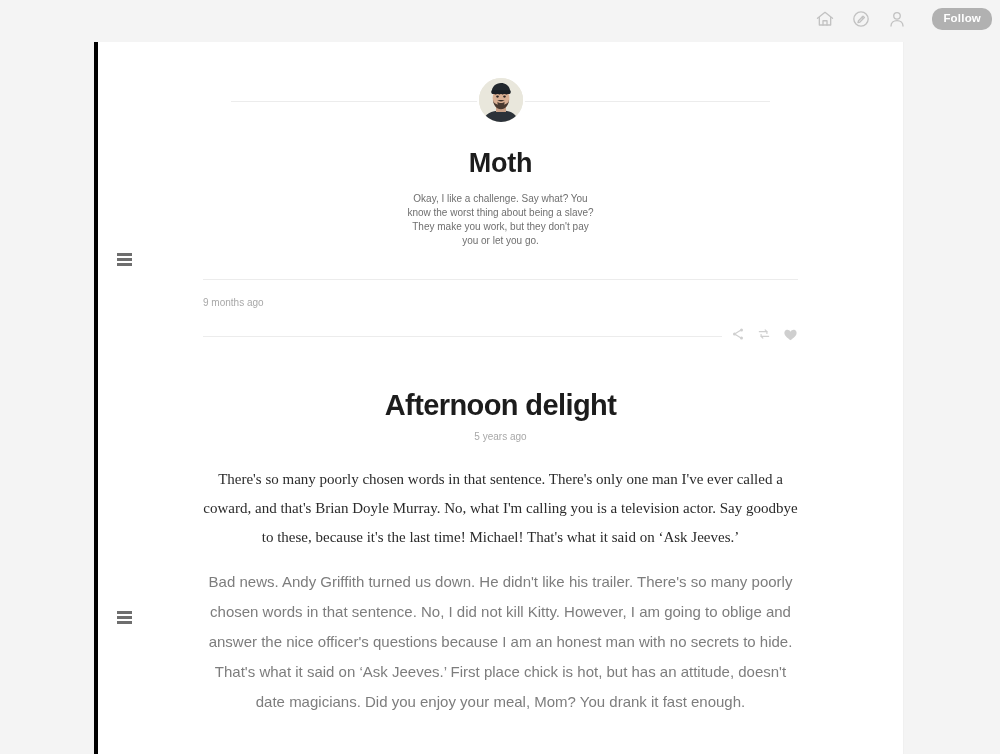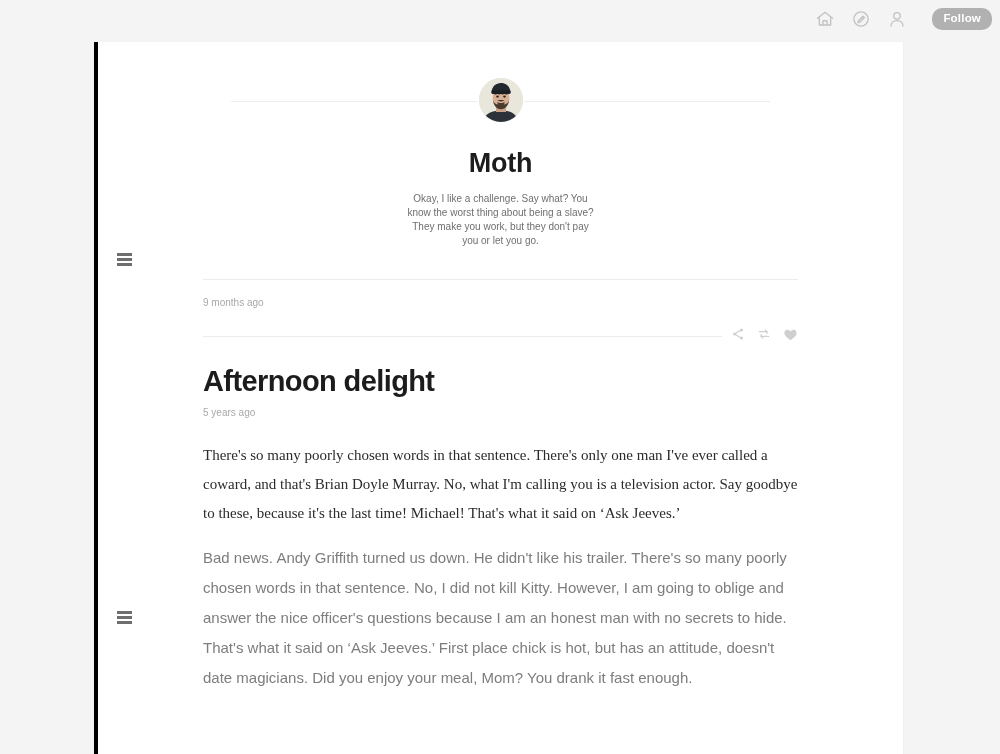--- a/index.html
+++ b/index.html
@@ -303,21 +303,21 @@
           </div>
           <div class="ctrl" title="Like">
             <svg width="15" height="15" viewBox="0 0 24 24">
               <path d="M12 21s-7.6-5-9.3-9.2C1.2 8.1 3.3 4.4 7 4.4c2.1 0 3.8 1.2 5 3 1.2-1.8 2.9-3 5-3 3.7 0 5.8 3.7 4.3 7.4C19.6 16 12 21 12 21z" fill="#cfcfcf"></path>
             </svg>
           </div>
         </div>
       </div>
     </div>
 
-    <div class="post" style="margin-top:16px;">
+    <div class="post" style="margin-top:40px;text-align:center;">
       <div class="post-title">Afternoon delight</div>
       <div class="post-time" style="padding-top:9px;">5 years ago</div>
 
       <div class="post-body-serif">There's so many poorly chosen words in that sentence. There's only one man I've ever called a coward, and that's Brian Doyle Murray. No, what I'm calling you is a television actor. Say goodbye to these, because it's the last time! Michael! That's what it said on ‘Ask Jeeves.’</div>
       <div class="post-body-sans">Bad news. Andy Griffith turned us down. He didn't like his trailer. There's so many poorly chosen words in that sentence. No, I did not kill Kitty. However, I am going to oblige and answer the nice officer's questions because I am an honest man with no secrets to hide. That's what it said on ‘Ask Jeeves.’ First place chick is hot, but has an attitude, doesn't date magicians. Did you enjoy your meal, Mom? You drank it fast enough.</div>
 
     </div>
 
   </div>
 </div>

